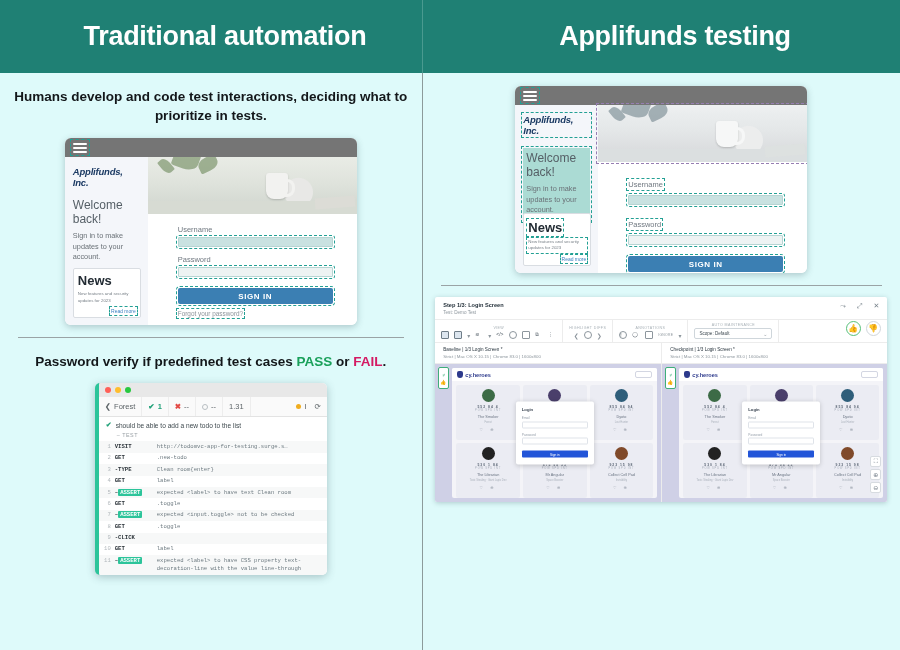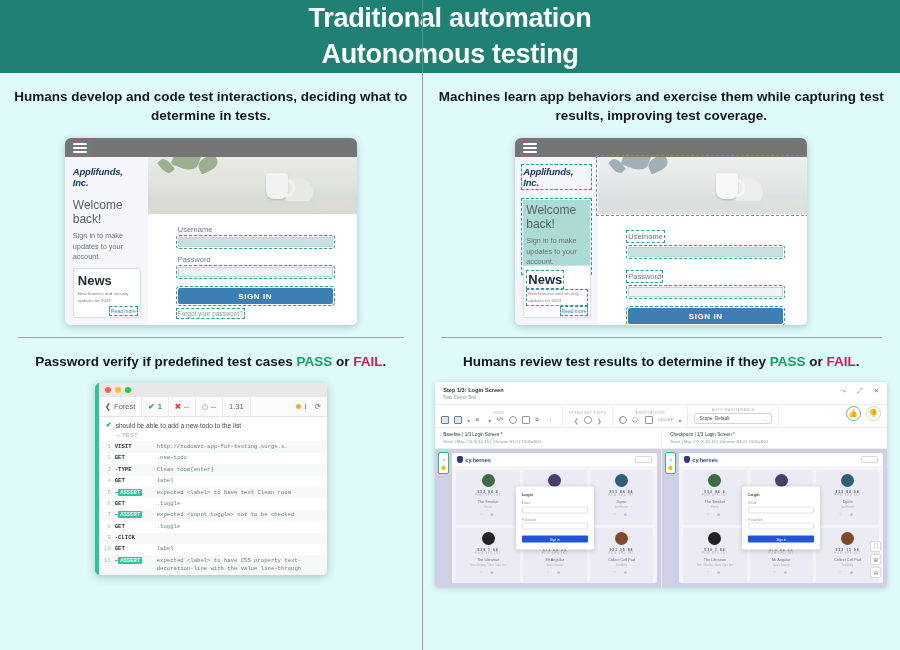--- a/index.html
+++ b/index.html
@@ -9,21 +9,20 @@
     background: #defafa;
     overflow: hidden;
   }
   .page { position: relative; width: 900px; height: 650px; background: #defafa; }
 
   
   .header-band {
     position: absolute; top: 0; left: 0; width: 900px; height: 73px;
     background: #1f8074;
     display: flex;
-    flex-direction: column;
   }
   .header-half {
     flex: 1 1 50%;
     display: flex; align-items: center; justify-content: center;
   }
   .header-half h1 {
     color: #ffffff;
     font-size: 27px;
     font-weight: bold;
     letter-spacing: -0.3px;
@@ -251,31 +250,31 @@
 </head>
 <body>
 
 <div class="page">
 
   <div class="header-band">
     <div class="header-half">
       <h1>Traditional automation</h1>
     </div>
     <div class="header-half">
-      <h1>Autonomous testing</h1>
+      <h1>Applifunds testing</h1>
     </div>
   </div>
   <div class="header-divider"></div>
   <div class="vsplit"></div>
 
   <div class="columns">
 
     <div class="col left">
 
-      <div class="caption">Humans develop and code test interactions, deciding what to determine in tests.</div>
+      <div class="caption">Humans develop and code test interactions, deciding what to prioritize in tests.</div>
 
       <div class="mock-wrap">
         <div class="mock" style="width:292px;">
           <div class="mock-top">
             <div class="burger hl-box">
                 <i></i>
                 <i></i>
                 <i></i>
               </div>
           </div>
@@ -418,21 +417,20 @@
                 <td class="arg arg-green">expected &lt;label&gt; to have CSS property text-decoration-line with the value line-through</td>
               </tr>
             </tbody>
           </table>
         </div>
       </div>
     </div>
 
     <div class="col right">
 
-      <div class="caption">Machines learn app behaviors and exercise them while capturing test results, improving test coverage.</div>
 
       <div class="mock-wrap">
         <div class="mock" style="width:292px;">
           <div class="mock-top">
             <div class="burger hl-box">
                 <i></i>
                 <i></i>
                 <i></i>
               </div>
           </div>
@@ -467,23 +465,20 @@
                 <div class="signin-btn hl-box">SIGN IN</div>
                 
               </div>
             </div>
           </div>
         </div>
       </div>
 
       <div class="mock-divider"></div>
 
-      <div class="caption">
-        <span>Humans review test results to determine if they </span><span class="pass">PASS</span><span> or </span><span class="fail">FAIL</span><span>.</span>
-      </div>
 
       <div class="viewer-wrap">
         <div class="viewer">
 
           <div class="v-head">
             <div>
               <div class="t1">Step 1/3:  Login Screen</div>
               <div class="t2">Test: Demo Test</div>
             </div>
             <div class="icons">

